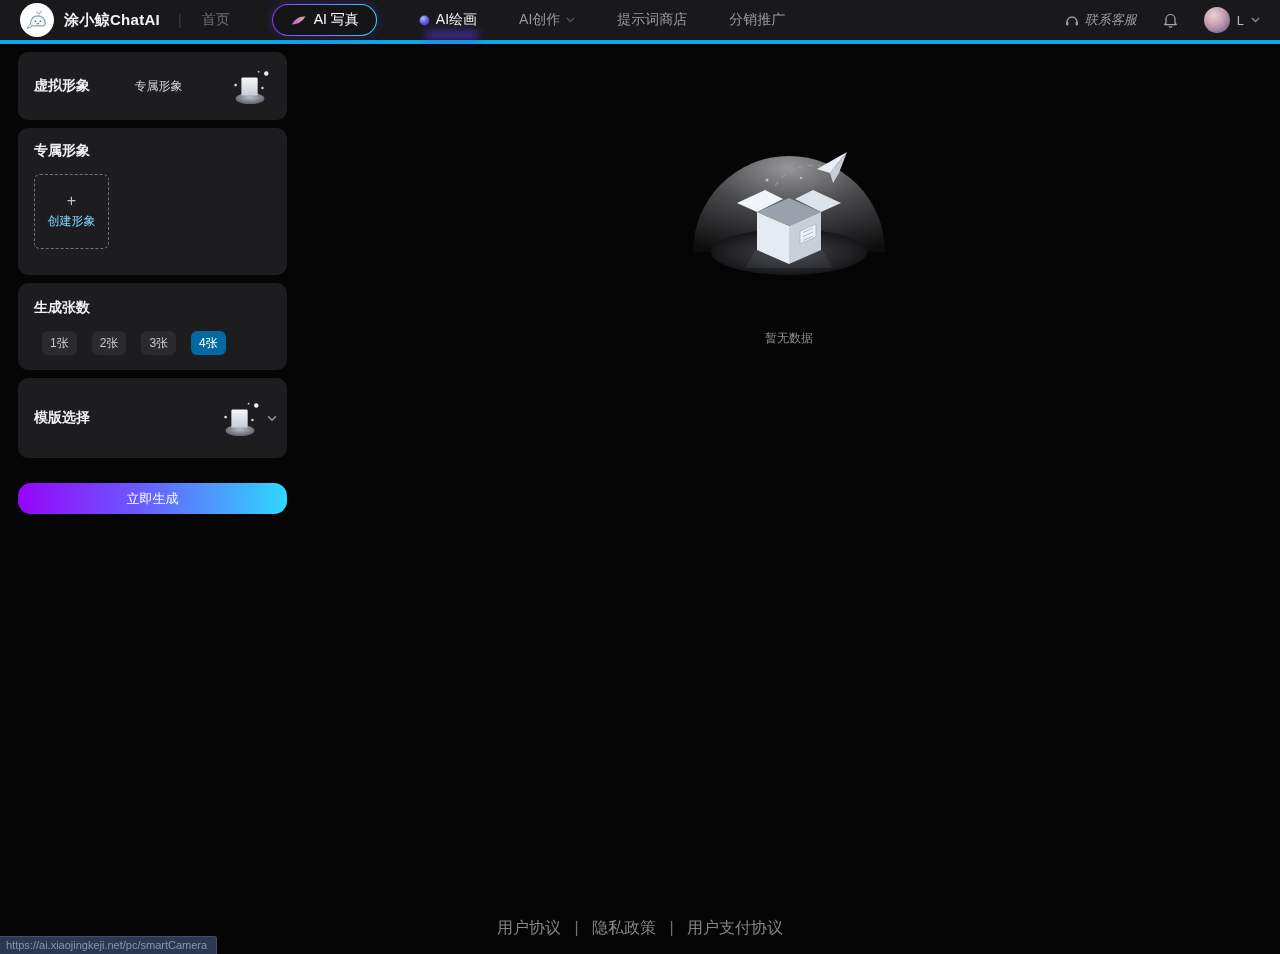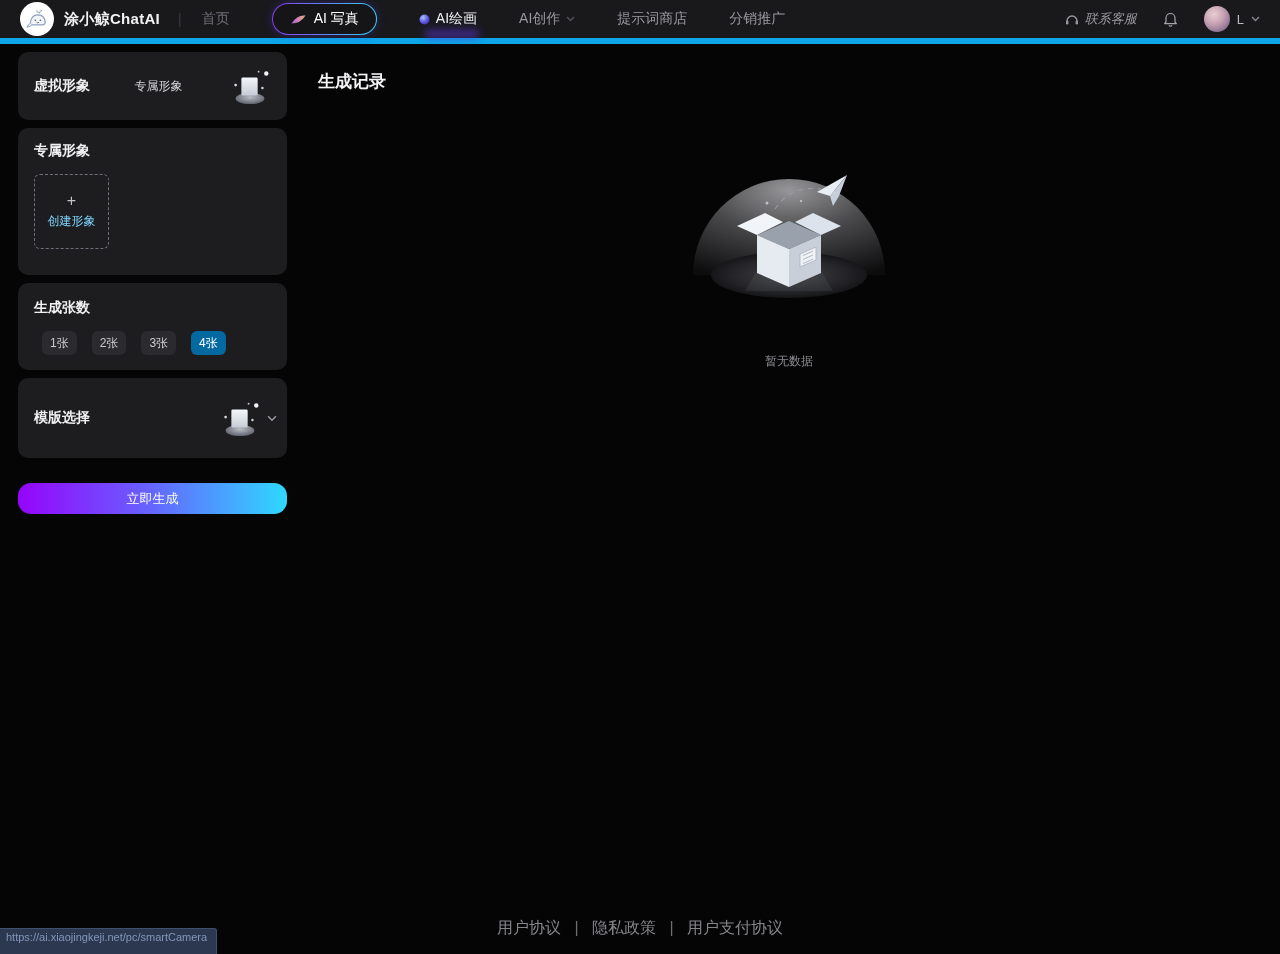--- a/index.html
+++ b/index.html
@@ -6,21 +6,21 @@
   html,body { width:1280px; height:954px; overflow:hidden; }
   body {
     background:#050506;
     font-family:"Liberation Sans","DejaVu Sans",sans-serif;
     color:#e8e8ea;
     position:relative;
   }
 
   
   .header {
-    height:44px; background:#19191c; border-bottom:6px solid #0ea5e9;
+    height:44px; background:#19191c; border-bottom:4px solid #0ea5e9;
     display:flex; align-items:center; padding:0 20px; position:relative; z-index:5;
   }
   .logo-circle { width:34px; height:34px; border-radius:50%; background:#fff; display:flex; align-items:center; justify-content:center; flex:0 0 auto; }
   .brand-title { font-size:15px; font-weight:bold; color:#f2f2f4; margin-left:10px; letter-spacing:.3px; }
   .brand-divider { color:#3c3c42; margin:0 20px 0 18px; font-size:14px; }
   .nav { display:flex; align-items:center; gap:42px; }
   .nav-item { font-size:14px; color:#98989f; cursor:pointer; display:flex; align-items:center; gap:6px; position:relative; }
   .nav-item.dim { color:#6d6d75; }
   .nav-pill {
     padding:6px 17px; border-radius:17px; border:1px solid transparent;
@@ -86,21 +86,21 @@
   .empty-text { margin-top:46px; font-size:12px; color:#8c8c92; }
 
   
   .footer { position:fixed; left:0; right:0; bottom:15px; text-align:center; z-index:4; }
   .footer span { font-size:16px; color:#84848b; }
   .footer .sep { margin:0 9px; color:#6e6e76; }
   .footer .flink { cursor:pointer; }
   .statusbar {
     position:fixed; left:0; bottom:0; z-index:6;
     background:#2c3850; color:#8196ba; font-size:11px;
-    padding:2px 9px 11px 6px; border-radius:0 3px 0 0; border:1px solid #41506e; border-left:none; border-bottom:none;margin-top:40px;
+    padding:2px 9px 3px 6px; border-radius:0 3px 0 0; border:1px solid #41506e; border-left:none; border-bottom:none;margin-top:40px;
   }
 </style>
 </head>
 <body>
 
 <svg width="0" height="0" style="position:absolute">
   <defs>
     <linearGradient id="cubeFace" x1="0" y1="0" x2="0" y2="1">
       <stop offset="0" stop-color="#f5f7fa"></stop>
         <stop offset="1" stop-color="#c6ccd6"></stop>
@@ -241,21 +241,20 @@
       <svg width="10" height="7" viewBox="0 0 9 6">
         <polyline points="1,1 4.5,4.5 8,1" fill="none" stroke="#9b9ba2" stroke-width="1.3"></polyline>
       </svg>
     </div>
   </div>
 
   <button class="generate-btn">立即生成</button>
 </div>
 
 <div class="main">
-  <div class="main-title">生成记录</div>
 
   <div class="empty-wrap">
     <svg width="220" height="150" viewBox="0 0 220 150">
       <path d="M14,118 A96,96 0 0 1 206,118 Z" fill="url(#domeGrad)"></path>
       <ellipse cx="110" cy="118" rx="78" ry="23" fill="url(#shadowGrad)"></ellipse>
       <polygon points="86,100 134,100 154,134 66,134" fill="rgba(245,248,255,0.06)"></polygon>
 
       <path d="M96,52 Q112,28 142,32" fill="none" stroke="#9aa2b2" stroke-width="1.2" stroke-dasharray="5 5" opacity="0.75"></path>
       <polygon points="168,18 138,35 151,39 168,18" fill="#e9edf4"></polygon>
       <polygon points="168,18 151,39 154,49 160,39" fill="#c7cedb"></polygon>

